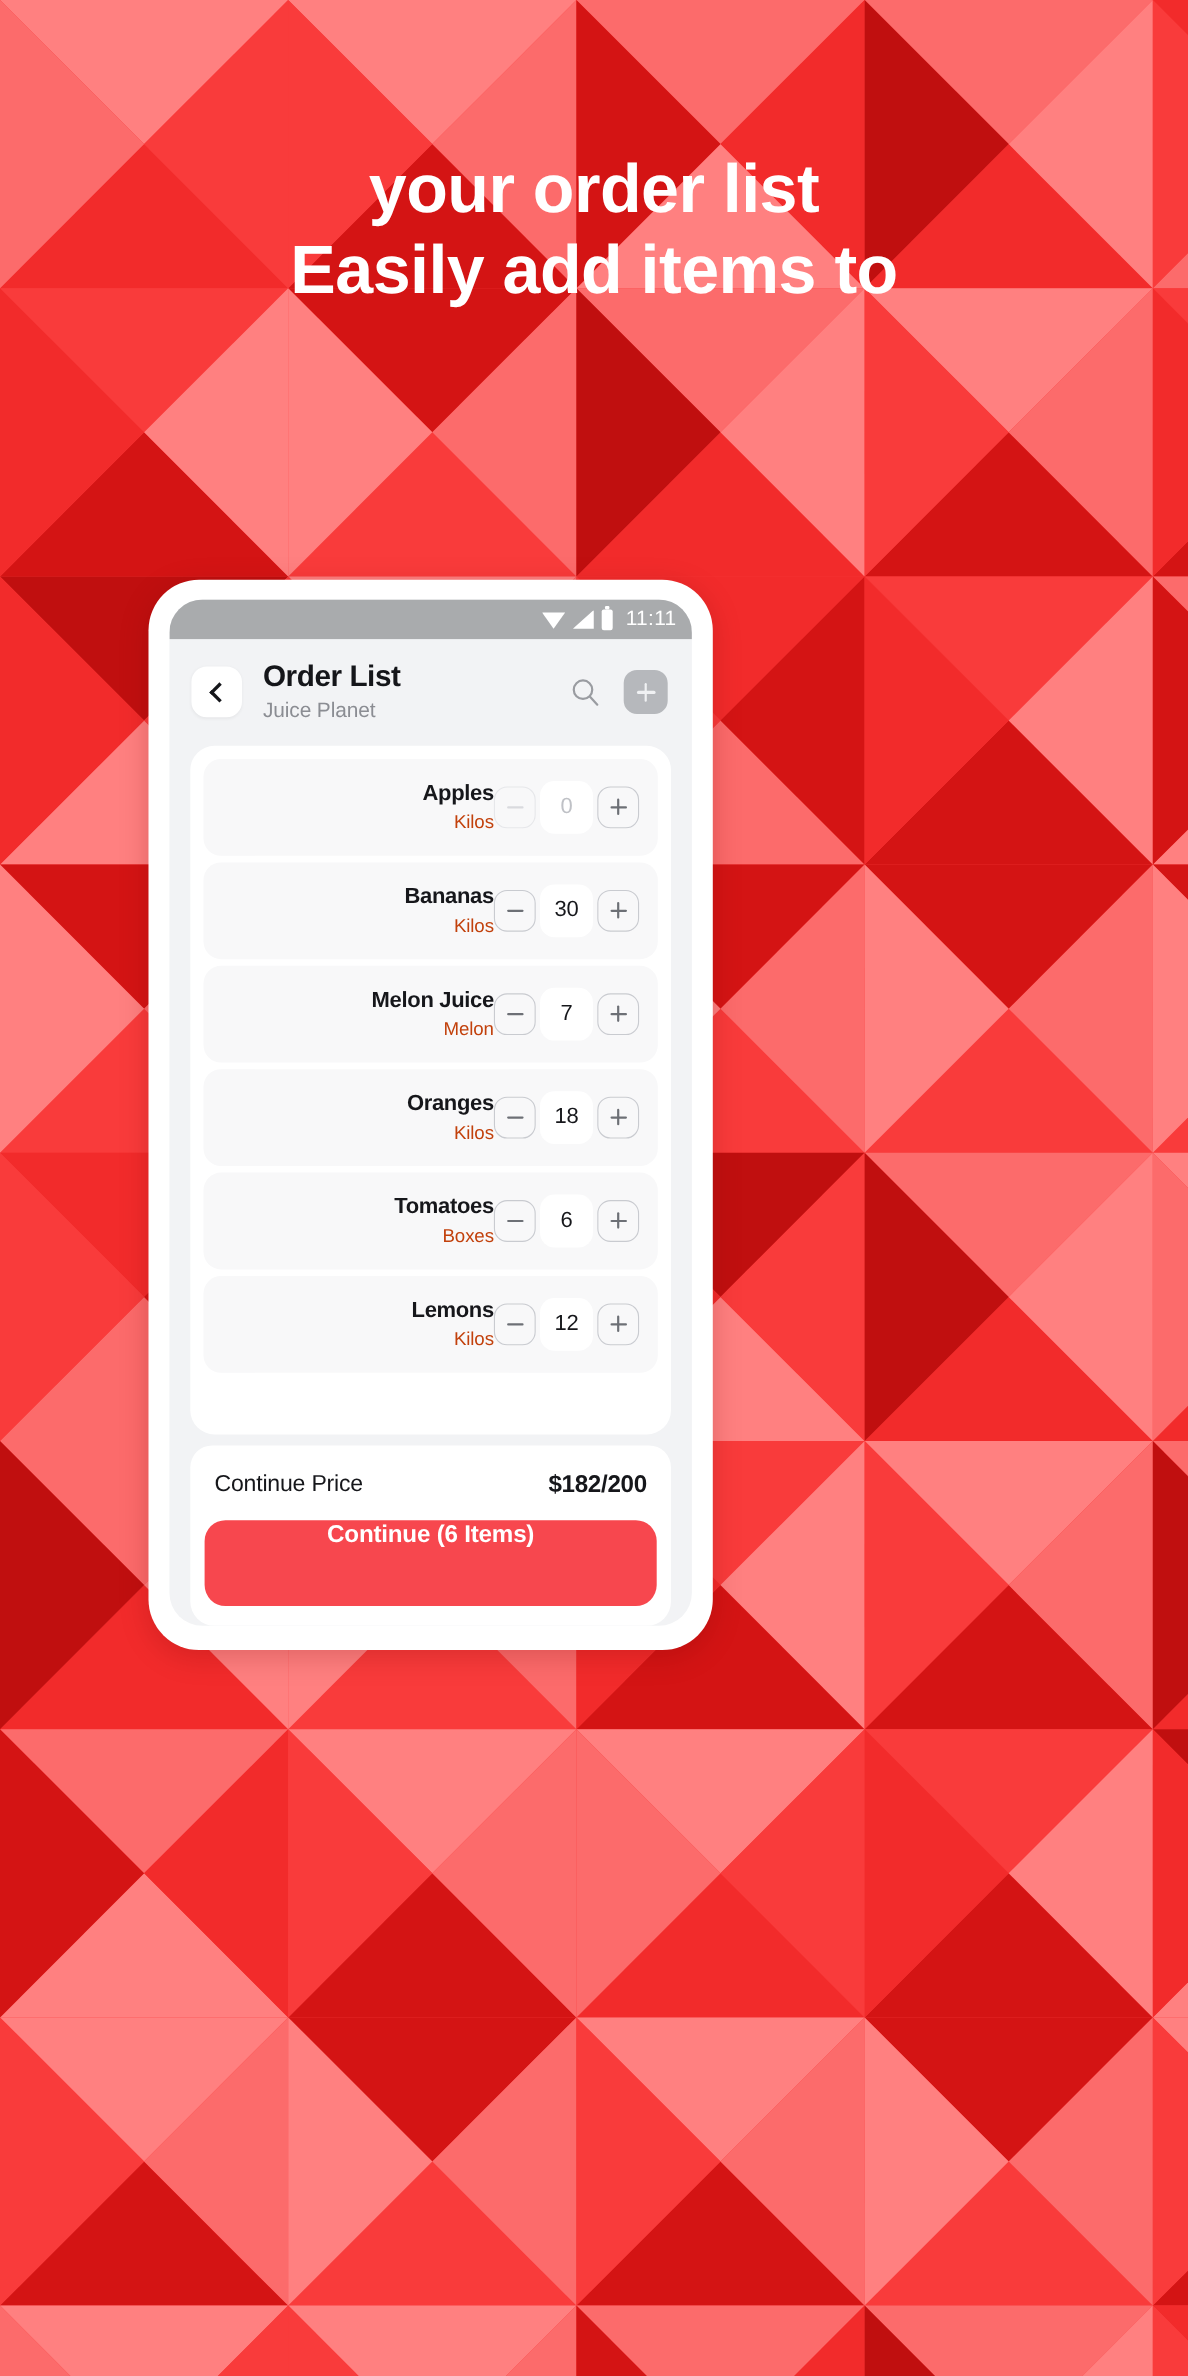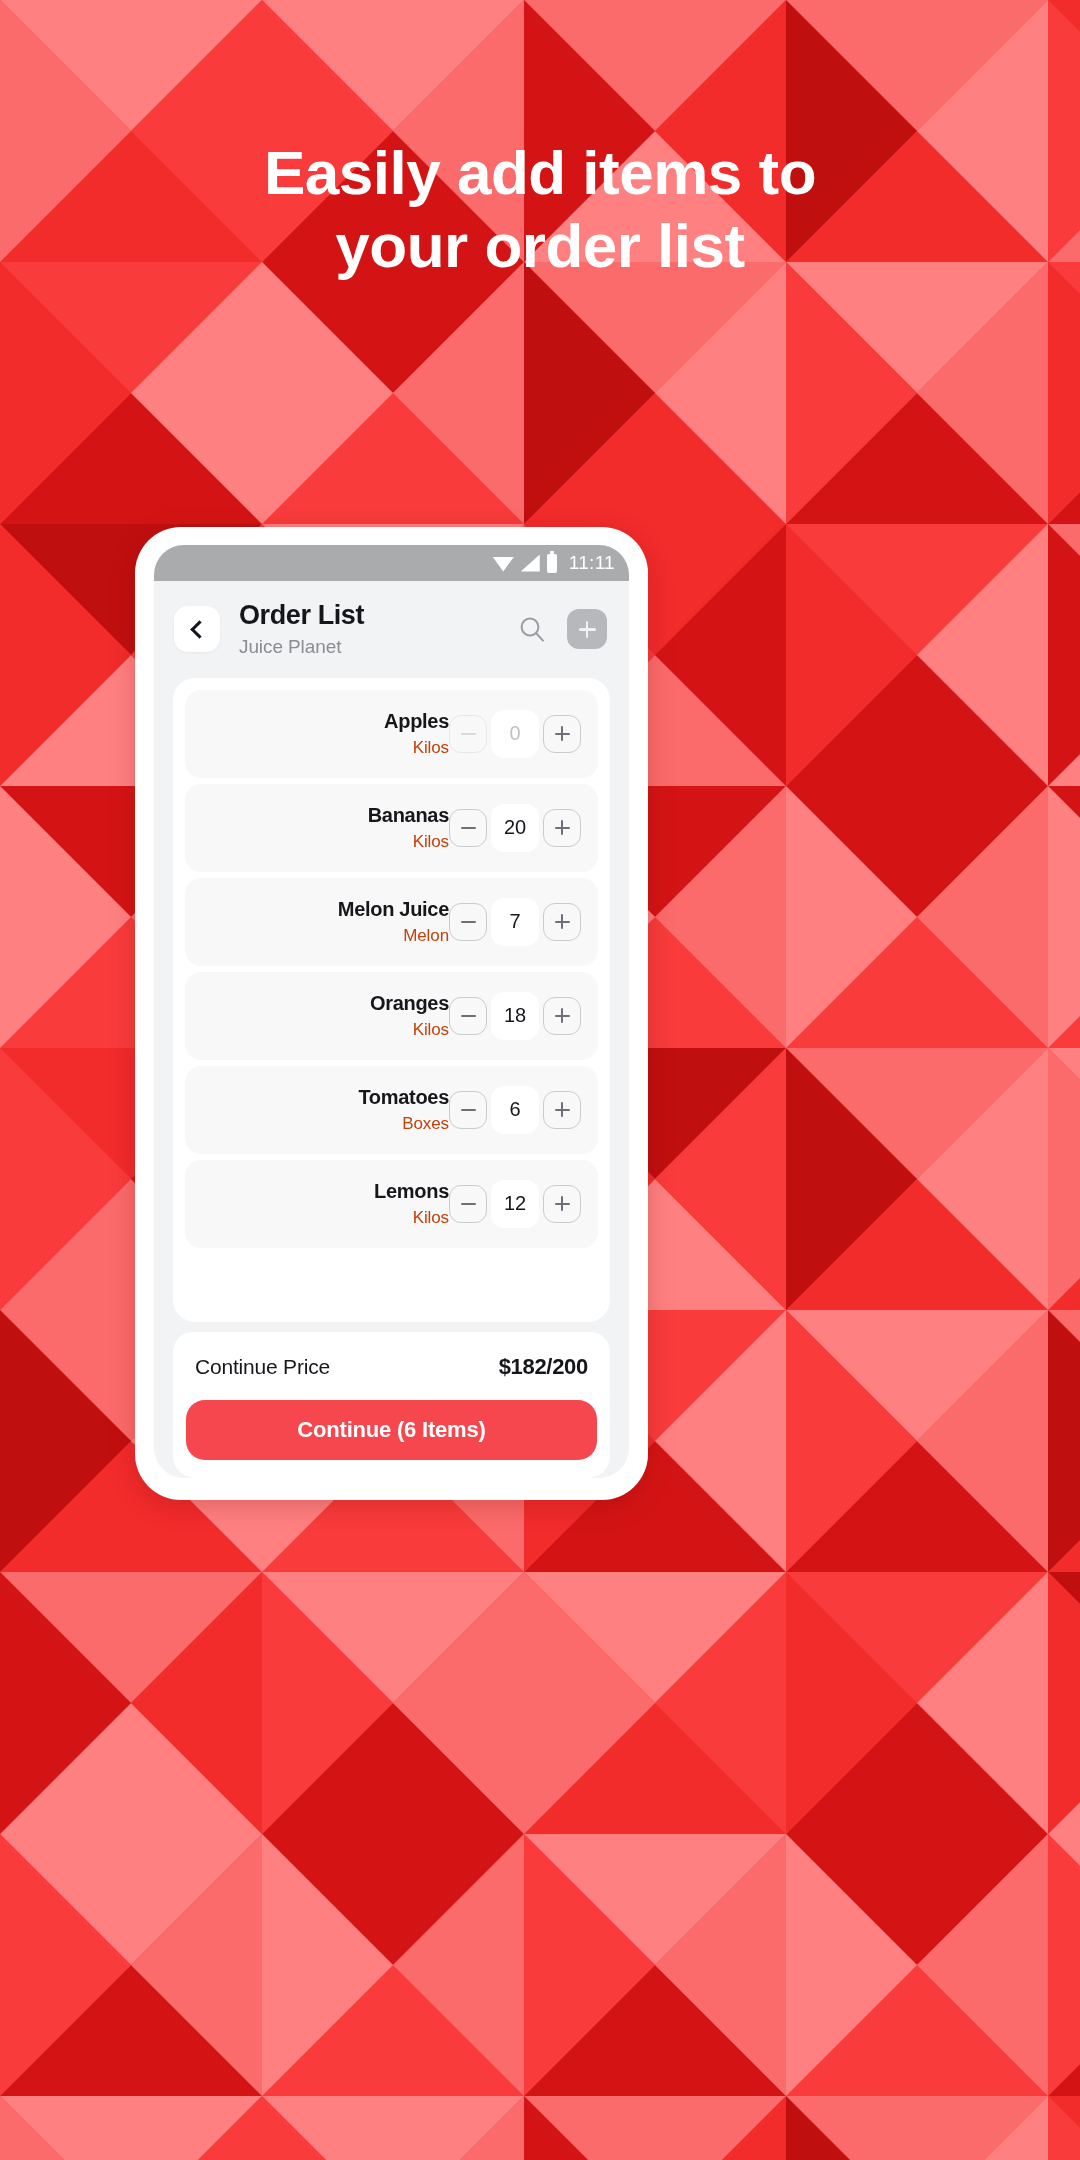--- a/index.html
+++ b/index.html
@@ -178,24 +178,24 @@
     padding:0 0 10px 0;
   }
   #pricerow {
     display:flex; align-items:center; justify-content:space-between;
     padding:22px 22px 20px 22px;
   }
   #pricelabel { font-size:21px; color:#16171b; letter-spacing:-0.2px; }
   #priceval { font-size:22px; font-weight:bold; color:#16171b; letter-spacing:-0.3px; }
   #continue {
     margin:0 13px 8px 13px;
-    height:60px;
+    height:78px;
     background:#f7474e;
     border-radius:19px;
-    display:flex; align-items:center; justify-content:center;
+    display:flex; align-items:flex-start; justify-content:center;
     color:#ffffff; font-size:22px; font-weight:bold;
     letter-spacing:-0.2px;
   }
 </style>
 </head>
 <body>
 
 <div id="bg">
     <div class="tri" style="left:0px;top:0px;border-left:131px solid transparent;border-right:131px solid transparent;border-top:131px solid #ff8080;"></div>
     <div class="tri" style="left:0px;top:131px;border-left:131px solid transparent;border-right:131px solid transparent;border-bottom:131px solid #f22b2b;"></div>
@@ -359,22 +359,22 @@
     <div class="tri" style="left:524px;top:2096px;border-top:131px solid transparent;border-bottom:131px solid transparent;border-left:131px solid #d41414;"></div>
     <div class="tri" style="left:655px;top:2096px;border-top:131px solid transparent;border-bottom:131px solid transparent;border-right:131px solid #f22b2b;"></div>
     <div class="tri" style="left:786px;top:2096px;border-left:131px solid transparent;border-right:131px solid transparent;border-top:131px solid #fc6b6b;"></div>
     <div class="tri" style="left:786px;top:2096px;border-top:131px solid transparent;border-bottom:131px solid transparent;border-left:131px solid #c00f0f;"></div>
     <div class="tri" style="left:917px;top:2096px;border-top:131px solid transparent;border-bottom:131px solid transparent;border-right:131px solid #ff8080;"></div>
     <div class="tri" style="left:1048px;top:2096px;border-left:131px solid transparent;border-right:131px solid transparent;border-top:131px solid #f22b2b;"></div>
     <div class="tri" style="left:1048px;top:2096px;border-top:131px solid transparent;border-bottom:131px solid transparent;border-left:131px solid #f93b3b;"></div>
   </div>
 
 <div id="headline">
+  <span class="hl-line">your order list</span>
   <span class="hl-line">Easily add items to</span>
-  <span class="hl-line">your order list</span>
 </div>
 
 <div id="phone">
   <div id="screen">
 
     <div id="statusbar">
       <div class="ic-wifi"></div>
       <div class="ic-signal"></div>
       <div class="ic-batt"></div>
       <div class="sb-time">11:11</div>
@@ -419,21 +419,21 @@
         </div>
         <div class="row">
           <div class="row-txt">
             <div class="row-name">Bananas</div>
             <div class="row-unit">Kilos</div>
           </div>
           <div class="stepper">
             <div class="stp-btn">
               <span class="bar-h"></span>
             </div>
-            <div class="stp-val">20</div>
+            <div class="stp-val">30</div>
             <div class="stp-btn">
               <span class="bar-h"></span>
               <span class="bar-v"></span>
             </div>
           </div>
         </div>
         <div class="row">
           <div class="row-txt">
             <div class="row-name">Melon Juice</div>
             <div class="row-unit">Melon</div>

